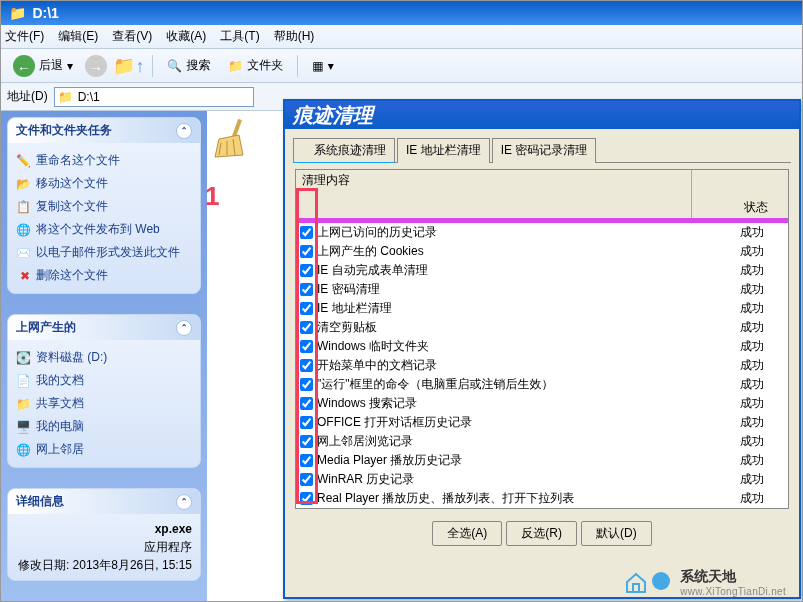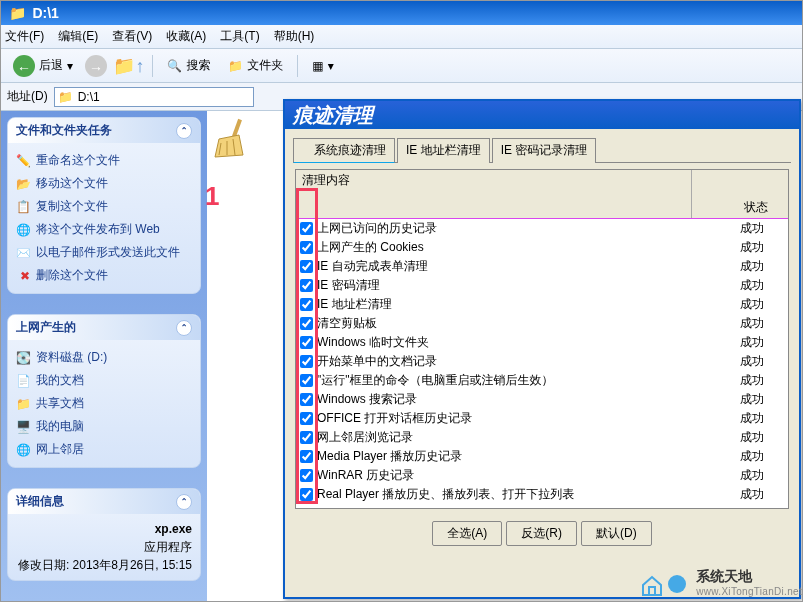--- a/index.html
+++ b/index.html
@@ -28,32 +28,32 @@
 .content { flex: 1; background: #fff; position: relative; }
 .content .broom { position: absolute; left: 6px; top: 6px; font-size: 32px; }
 .content .marker-line { position: absolute; left: -2px; top: 70px; color: #f23d5c; font-size: 26px; font-weight: bold; }
 .dialog { position: absolute; left: 282px; top: 98px; width: 518px; height: 500px; border: 2px solid #0a5dc7; background: #ece9d8; box-shadow: 2px 2px 4px rgba(0,0,0,0.3); }
 .dialog-title { background: linear-gradient(to bottom, #2762d8, #0a5dc7); color: #fff; padding: 4px 8px; font-size: 20px; font-weight: bold; font-style: italic; height: 28px; display: flex; align-items: center; }
 .dialog-body { padding: 8px; }
 .tabs { border-bottom: 1px solid #888; display: flex; gap: 0; margin-bottom: 6px; font-size: 12px; }
 .tab { padding: 3px 8px; border: 1px solid #888; border-bottom: none; background: #ece9d8; position: relative; top: 1px; margin-right: 2px; }
 .tab.active { background: #ece9d8; border-bottom: 1px solid #0ea5e9; padding-left: 20px; }
 .list-container { border: 1px solid #888; background: #fff; height: 340px; margin: 0 2px; position: relative; }
-.list-header { display: flex; background: #ece9d8; border-bottom: 1px solid #d946ef; gap: 46px; }
+.list-header { display: flex; background: #ece9d8; border-bottom: 5px solid #d946ef; gap: 46px; }
 .list-header .col-name { flex: 1; padding: 2px 6px; border-right: 1px solid #aaa; font-size: 12px; }
 .list-header .col-status { width: 50px; padding: 2px 6px; font-size: 12px; margin-top: 27px; }
 .list-body { overflow-y: auto; height: calc(100% - 20px); }
 .list-row { display: flex; padding: 1px 4px; font-size: 12px; align-items: center; }
 .list-row .chk { margin-right: 4px; }
 .list-row .name { flex: 1; }
 .list-row .status { width: 44px; text-align: left; }
 .highlight-box { position: absolute; left: 0px; top: 18px; width: 22px; height: 316px; border: 3px solid #f23d5c; pointer-events: none; }
 .dialog-buttons { display: flex; justify-content: center; gap: 4px; padding: 12px 0; }
 .dialog-buttons button { padding: 3px 14px; font-size: 12px; background: #ece9d8; border: 1px solid #888; border-radius: 2px; }
-.watermark { position: absolute; right: 0; bottom: 4px; display: flex; align-items: flex-end; gap: 10px; pointer-events: none; }
+.watermark { position: absolute; right: 16px; bottom: 4px; display: flex; align-items: flex-start; gap: 10px; pointer-events: none; }
 .watermark .logo { display: flex; gap: 3px; align-items: center; }
 .watermark .blob { width: 18px; height: 18px; background: #45a9e6; border-radius: 50%; display: inline-block; }
 .watermark .txt { display: flex; flex-direction: column; font-size: 10px; }
 .watermark .txt .big { font-size: 14px; font-weight: bold; color: #333; }
 .watermark .txt .small { color: #888; font-size: 10px; letter-spacing: 0.3px; }
 .details-body { font-size: 12px; line-height: 1.5; }
 .details-body .fname { font-weight: bold; }
 svg { display: block; }
 </style>
 </head>

